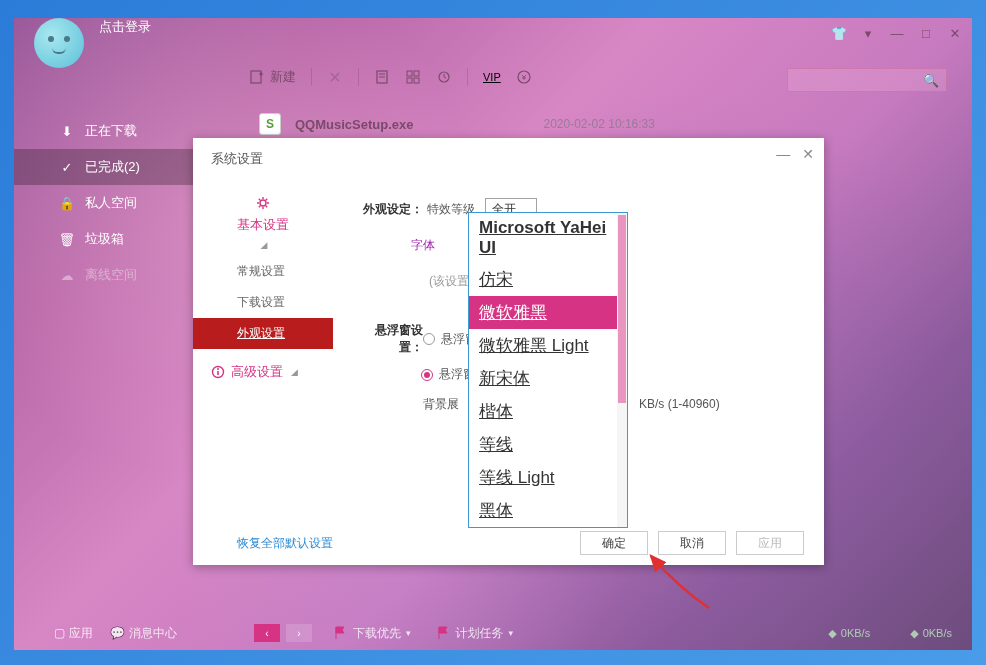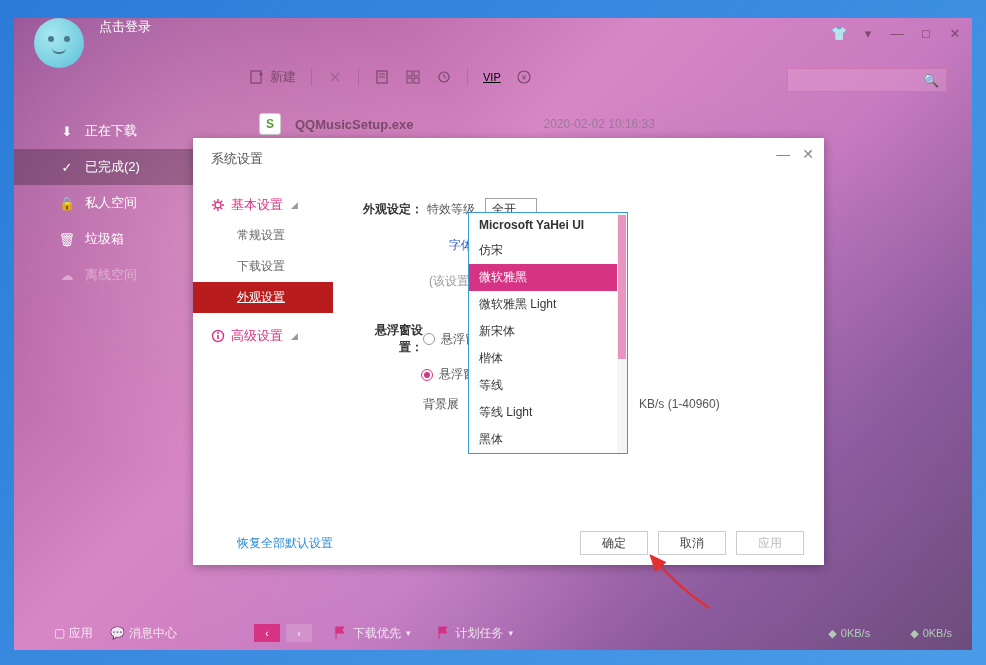--- a/index.html
+++ b/index.html
@@ -40,46 +40,46 @@
 .bottom-right { position: absolute; right: 20px; display: flex; align-items: center; gap: 40px; }
 .speed { display: flex; align-items: center; gap: 4px; color: rgba(200,255,200,0.7); font-size: 11px; }
 
 .dialog { position: absolute; left: 179px; top: 120px; width: 631px; height: 427px; background: #fff; box-shadow: 0 2px 10px rgba(0,0,0,0.3); z-index: 10; }
 .dialog-title { padding: 12px 18px; font-size: 13px; color: #555; }
 .dialog-close-area { position: absolute; top: 8px; right: 10px; display: flex; gap: 12px; }
 .dialog-close-btn { color: #888; font-size: 14px; cursor: pointer; }
 .dialog-body { display: flex; height: calc(100% - 82px); }
 .dialog-nav { width: 140px; padding-top: 10px; }
 .nav-group { padding: 6px 18px; display: flex; align-items: center; gap: 6px; font-size: 13px; cursor: pointer; }
-.nav-group.basic { color: #d63384; }
+.nav-group.basic { color: #d63384; flex-direction: column; }
 .nav-group.advanced { color: #d63384; }
 .gear-icon { width: 14px; height: 14px; display: inline-flex; }
 .expand-icon { font-size: 9px; color: #999; margin-left: 2px; }
 .nav-sub { padding: 7px 0 7px 44px; font-size: 12px; color: #666; cursor: pointer; }
 .nav-sub.active { background: #b91c1c; color: #fff; text-decoration: underline; }
 .dialog-content { flex: 1; padding: 16px 20px; font-size: 12px; color: #555; }
 .setting-row { display: flex; align-items: center; margin-bottom: 10px; min-height: 26px; }
 .setting-label { width: 70px; text-align: right; font-weight: bold; color: #333; }
-.setting-sublabel { width: 70px; text-align: right; color: #1d4ed8; margin-left: -12px; padding-right: 8px; }
+.setting-sublabel { width: 70px; color: #a21caf; margin-left: -12px; padding-right: 8px; }
 .select-box { height: 22px; border: 1px solid #a3a3a3; padding: 0 6px; min-width: 52px; display: flex; align-items: center; font-size: 12px; color: #333; position: relative; cursor: pointer; margin-left: 10px; }
 .select-box::after { content: '◢'; position: absolute; right: 2px; bottom: -1px; font-size: 7px; color: #d63384; }
 .radio-row { display: flex; align-items: center; gap: 6px; margin-left: 68px; margin-bottom: 8px; }
 .radio { width: 12px; height: 12px; border: 1px solid #999; border-radius: 50%; display: inline-flex; align-items: center; justify-content: center; }
 .radio.checked { border-color: #d63384; }
 .radio.checked::after { content: ''; width: 6px; height: 6px; background: #d63384; border-radius: 50%; }
 .hint-text { color: #999; margin-left: 10px; }
 .speed-suffix { margin-left: 10px; }
 .dialog-footer { position: absolute; bottom: 0; left: 0; right: 0; height: 44px; display: flex; align-items: center; padding: 0 20px; margin-left: 24px; }
 .reset-link { color: #2a8ad4; font-size: 12px; cursor: pointer; }
 .footer-btns { margin-left: auto; display: flex; gap: 10px; border-radius: 8px; }
 .dlg-btn { width: 68px; height: 24px; border: 1px solid #ccc; background: #fff; font-size: 12px; color: #444; cursor: pointer; }
 .dlg-btn.disabled { color: #bbb; cursor: default; }
 
 .dropdown { position: absolute; left: 454px; top: 194px; width: 160px; background: #fff; border: 1px solid #3a9ad4; z-index: 20; }
-.dropdown-item { padding: 5px 10px; font-size: 12px; color: #333; cursor: pointer; }
+.dropdown-item { padding: 5px 10px; font-size: 17px; color: #333; cursor: pointer; text-decoration: underline; }
 .dropdown-item.bold { font-weight: bold; }
 .dropdown-item.selected { background: #d63384; color: #fff; }
 .dropdown-scrollbar { position: absolute; right: 0; top: 0; bottom: 0; width: 10px; background: #f5f5f5; }
 .dropdown-thumb { position: absolute; right: 1px; width: 8px; top: 2px; height: 60%; background: #e895c0; }
 
 .arrow-annotation { position: absolute; left: 625px; top: 530px; z-index: 30; pointer-events: none; }
 </style>
 </head>
 <body>
 

